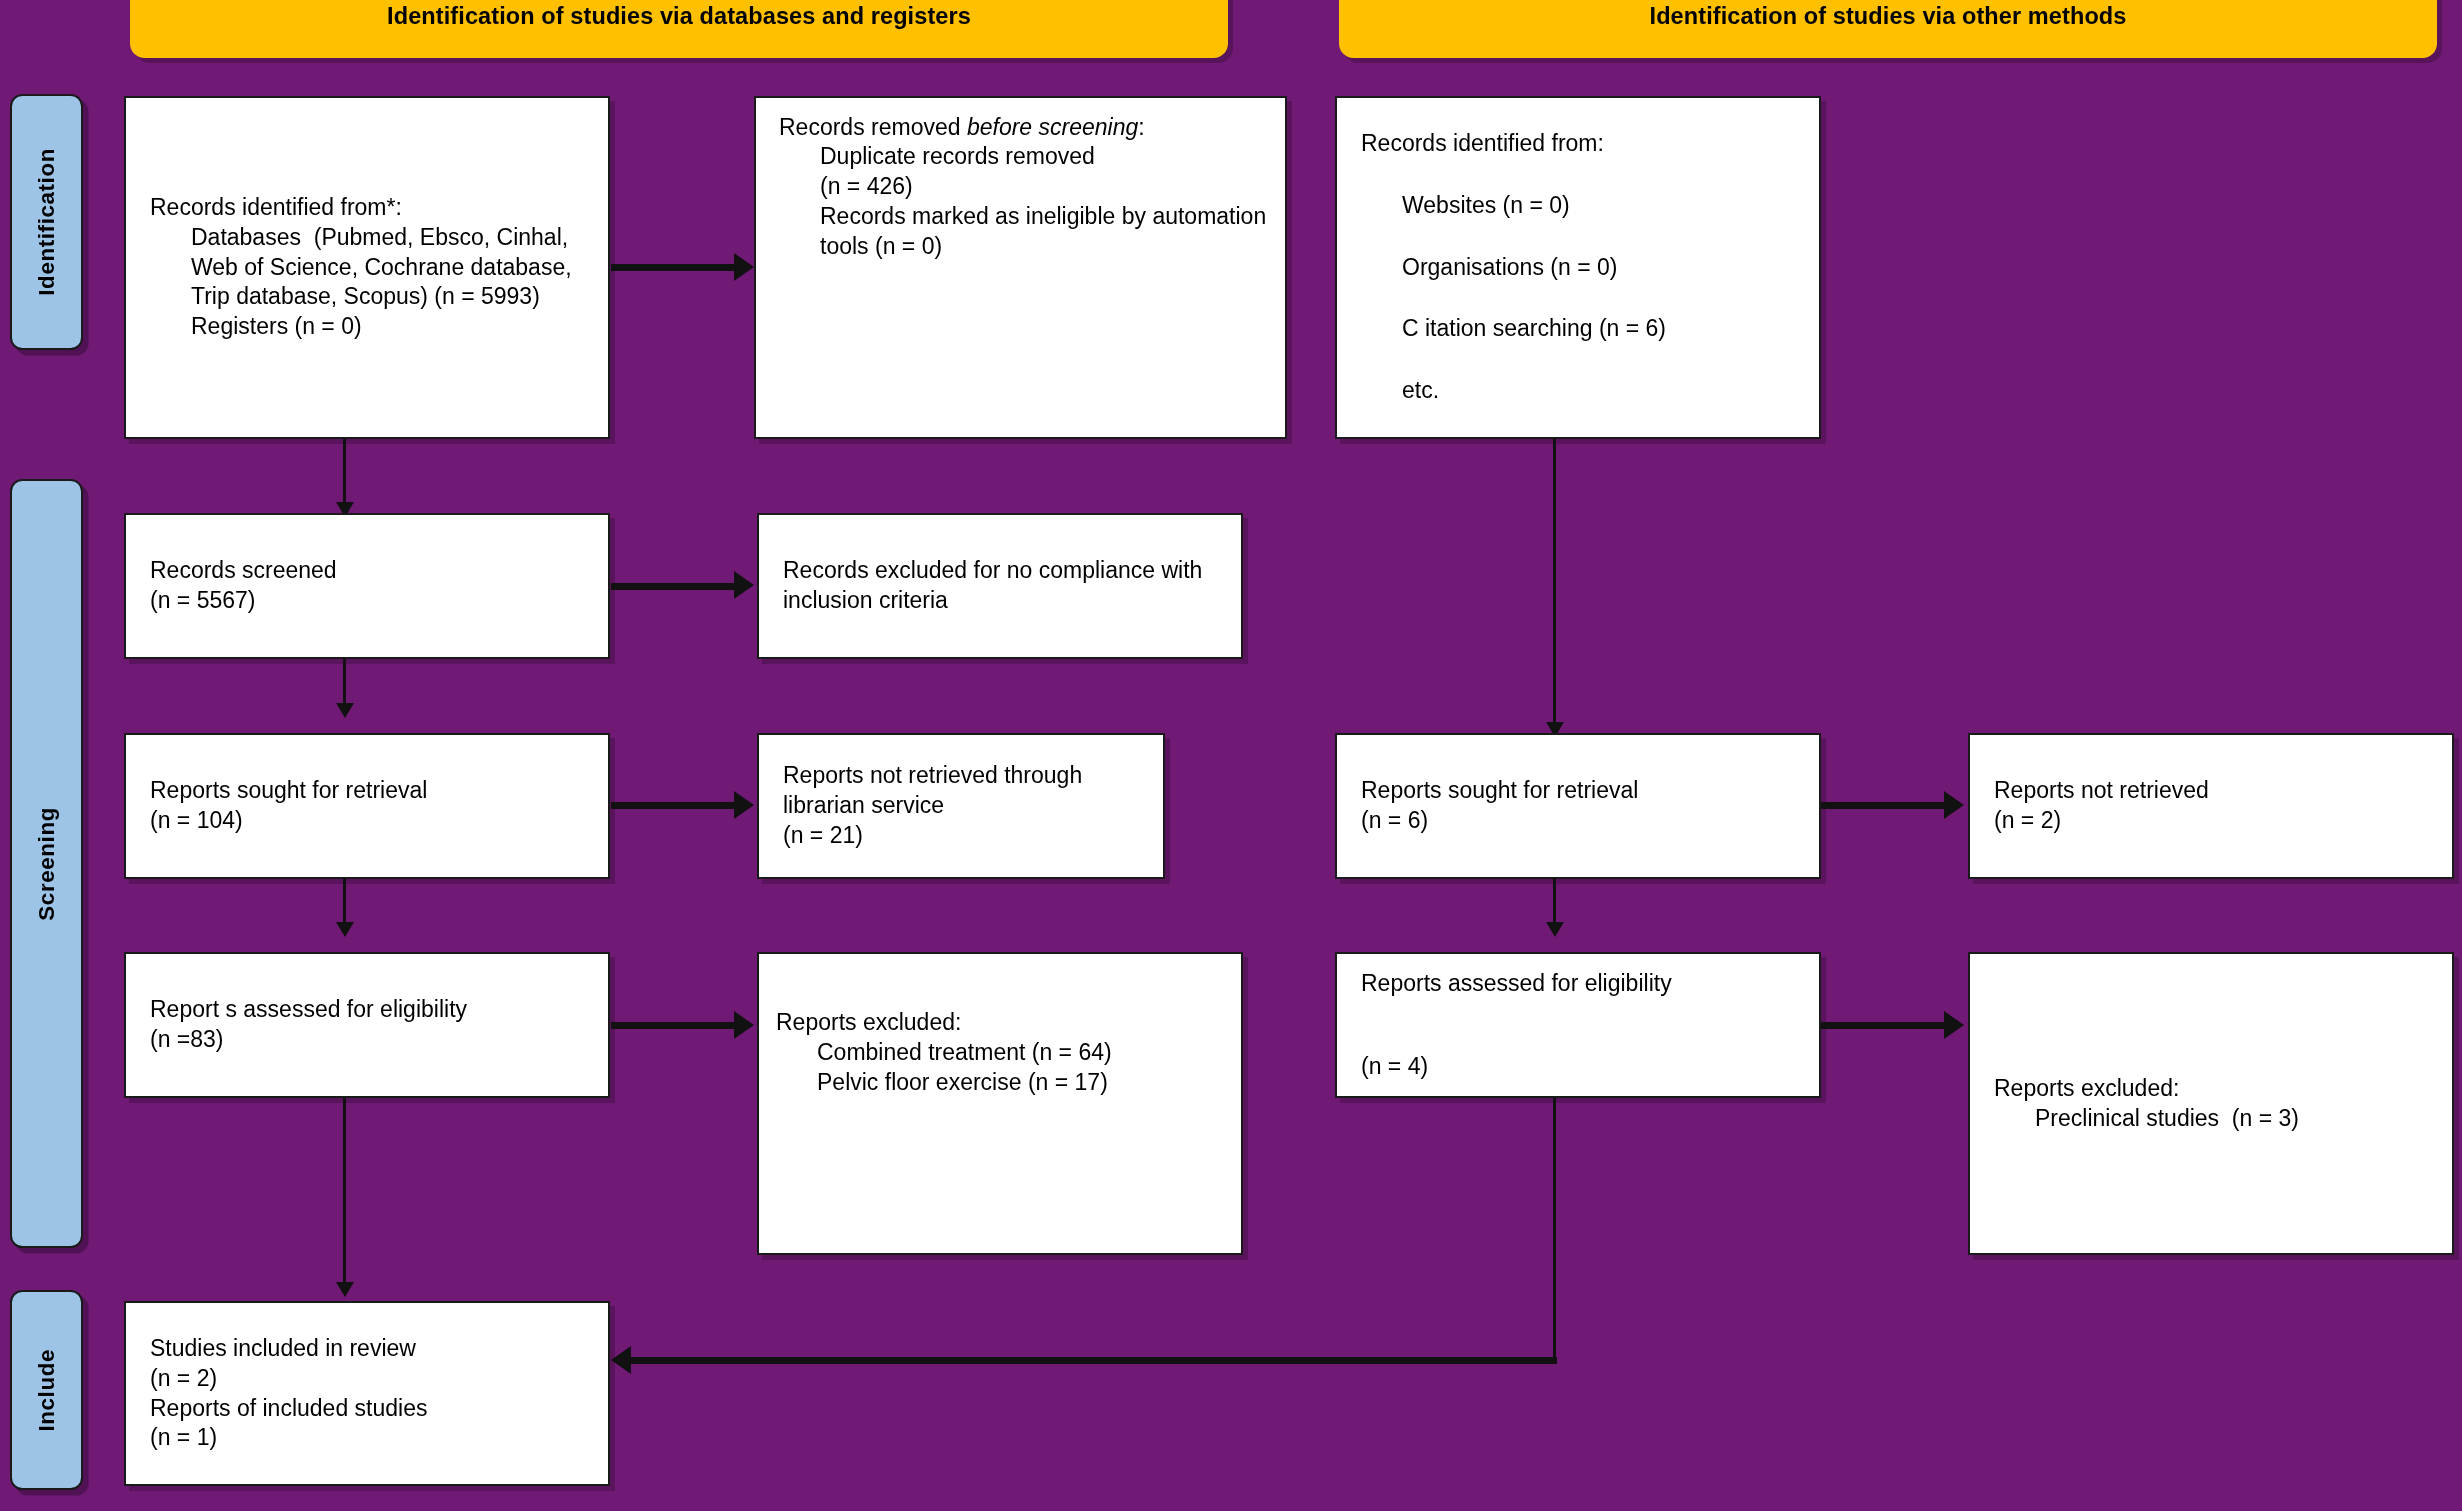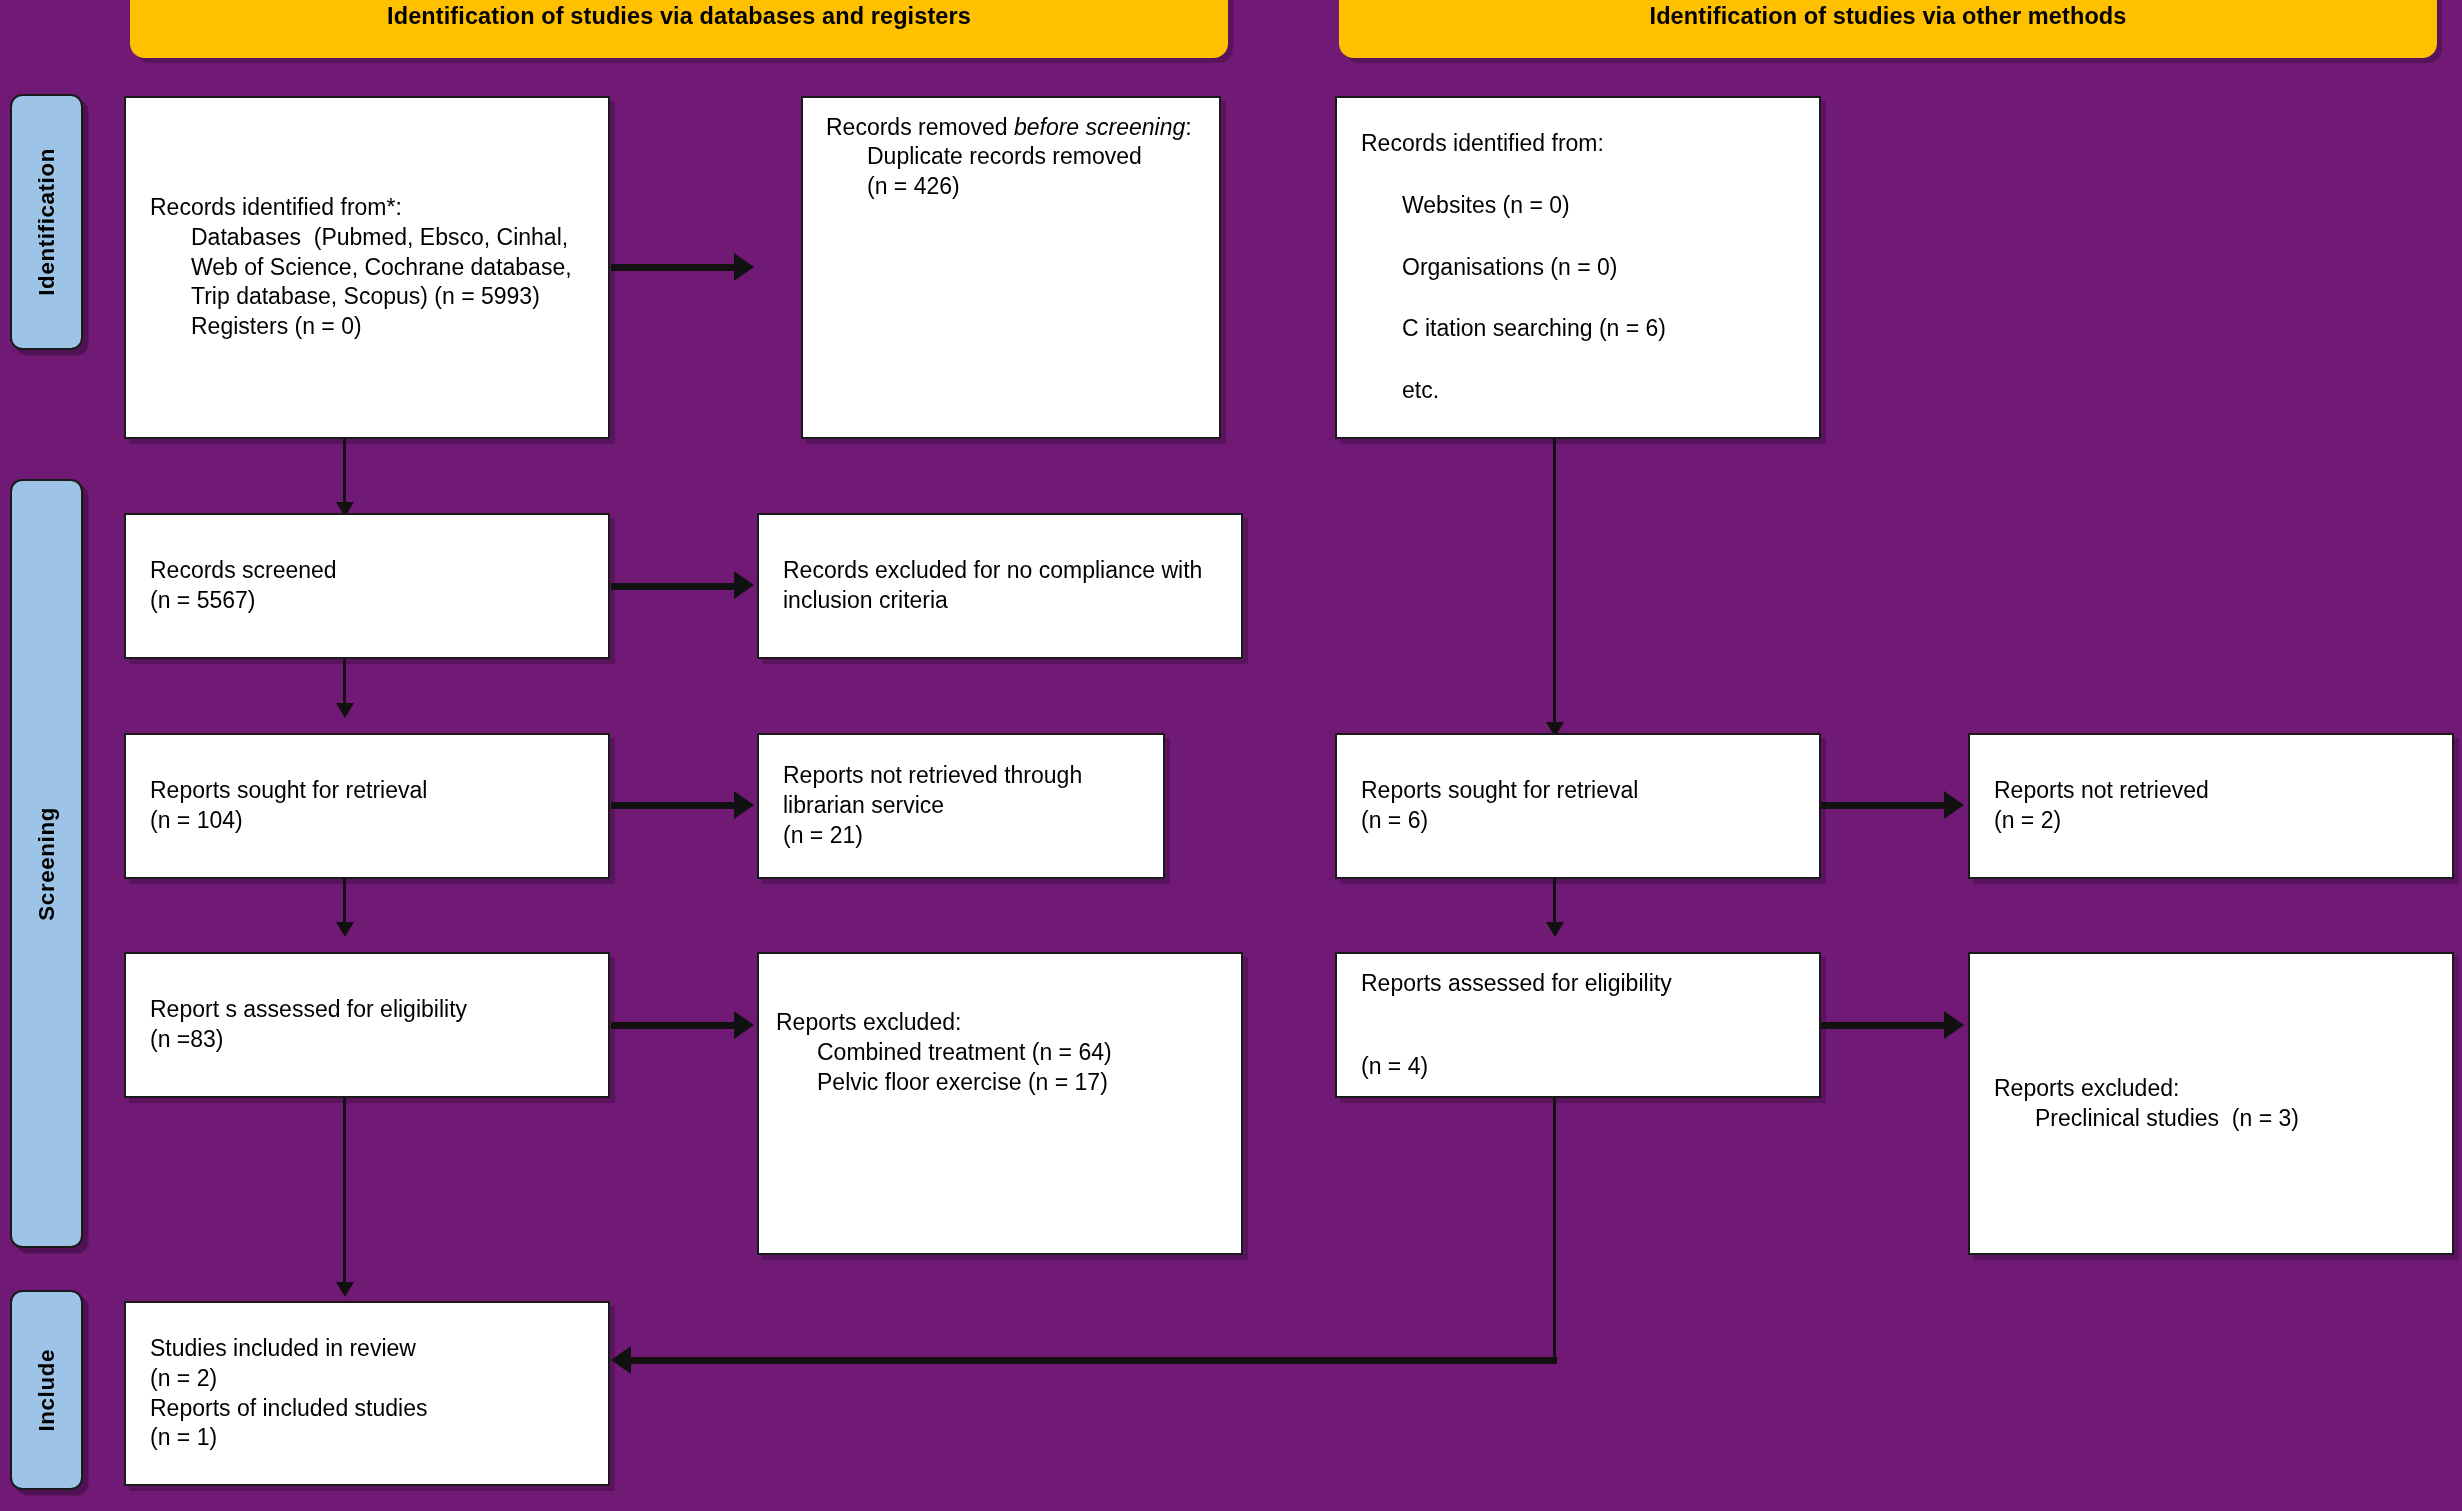--- a/index.html
+++ b/index.html
@@ -132,24 +132,25 @@
   <div class="rail" style="left:10px; top:1290px; width:69px; height:196px;">
     <span>Include</span>
   </div>
 
   <div class="box vctr" style="left:124px; top:96px; width:486px; height:343px;">
     <div class="line">Records identified from*:</div>
     <div class="line ind">Databases  (Pubmed, Ebsco, Cinhal, Web of Science, Cochrane database, Trip database, Scopus) (n = 5993)</div>
     <div class="line ind">Registers (n = 0)</div>
   </div>
 
-  <div class="box vtop" style="left:801px; top:96px; width:420px; height:343px;padding-left:23px;">
+  <div class="box vtop" style="left:754px; top:96px; width:533px; height:343px;padding-left:23px;">
     <div class="line"><span>Records removed </span><span class="ital">before screening</span><span>:</span></div>
     <div class="line ind">Duplicate records removed</div>
     <div class="line ind">(n = 426)</div>
+    <div class="line ind">Records marked as ineligible by automation tools (n = 0)</div>
   </div>
 
   <div class="box vctr" style="left:1335px; top:96px; width:486px; height:343px;gap:32px;">
     <div class="line">Records identified from:</div>
     <div class="line ind">Websites (n = 0)</div>
     <div class="line ind">Organisations (n = 0)</div>
     <div class="line ind">C itation searching (n = 6)</div>
     <div class="line ind">etc.</div>
   </div>
 

